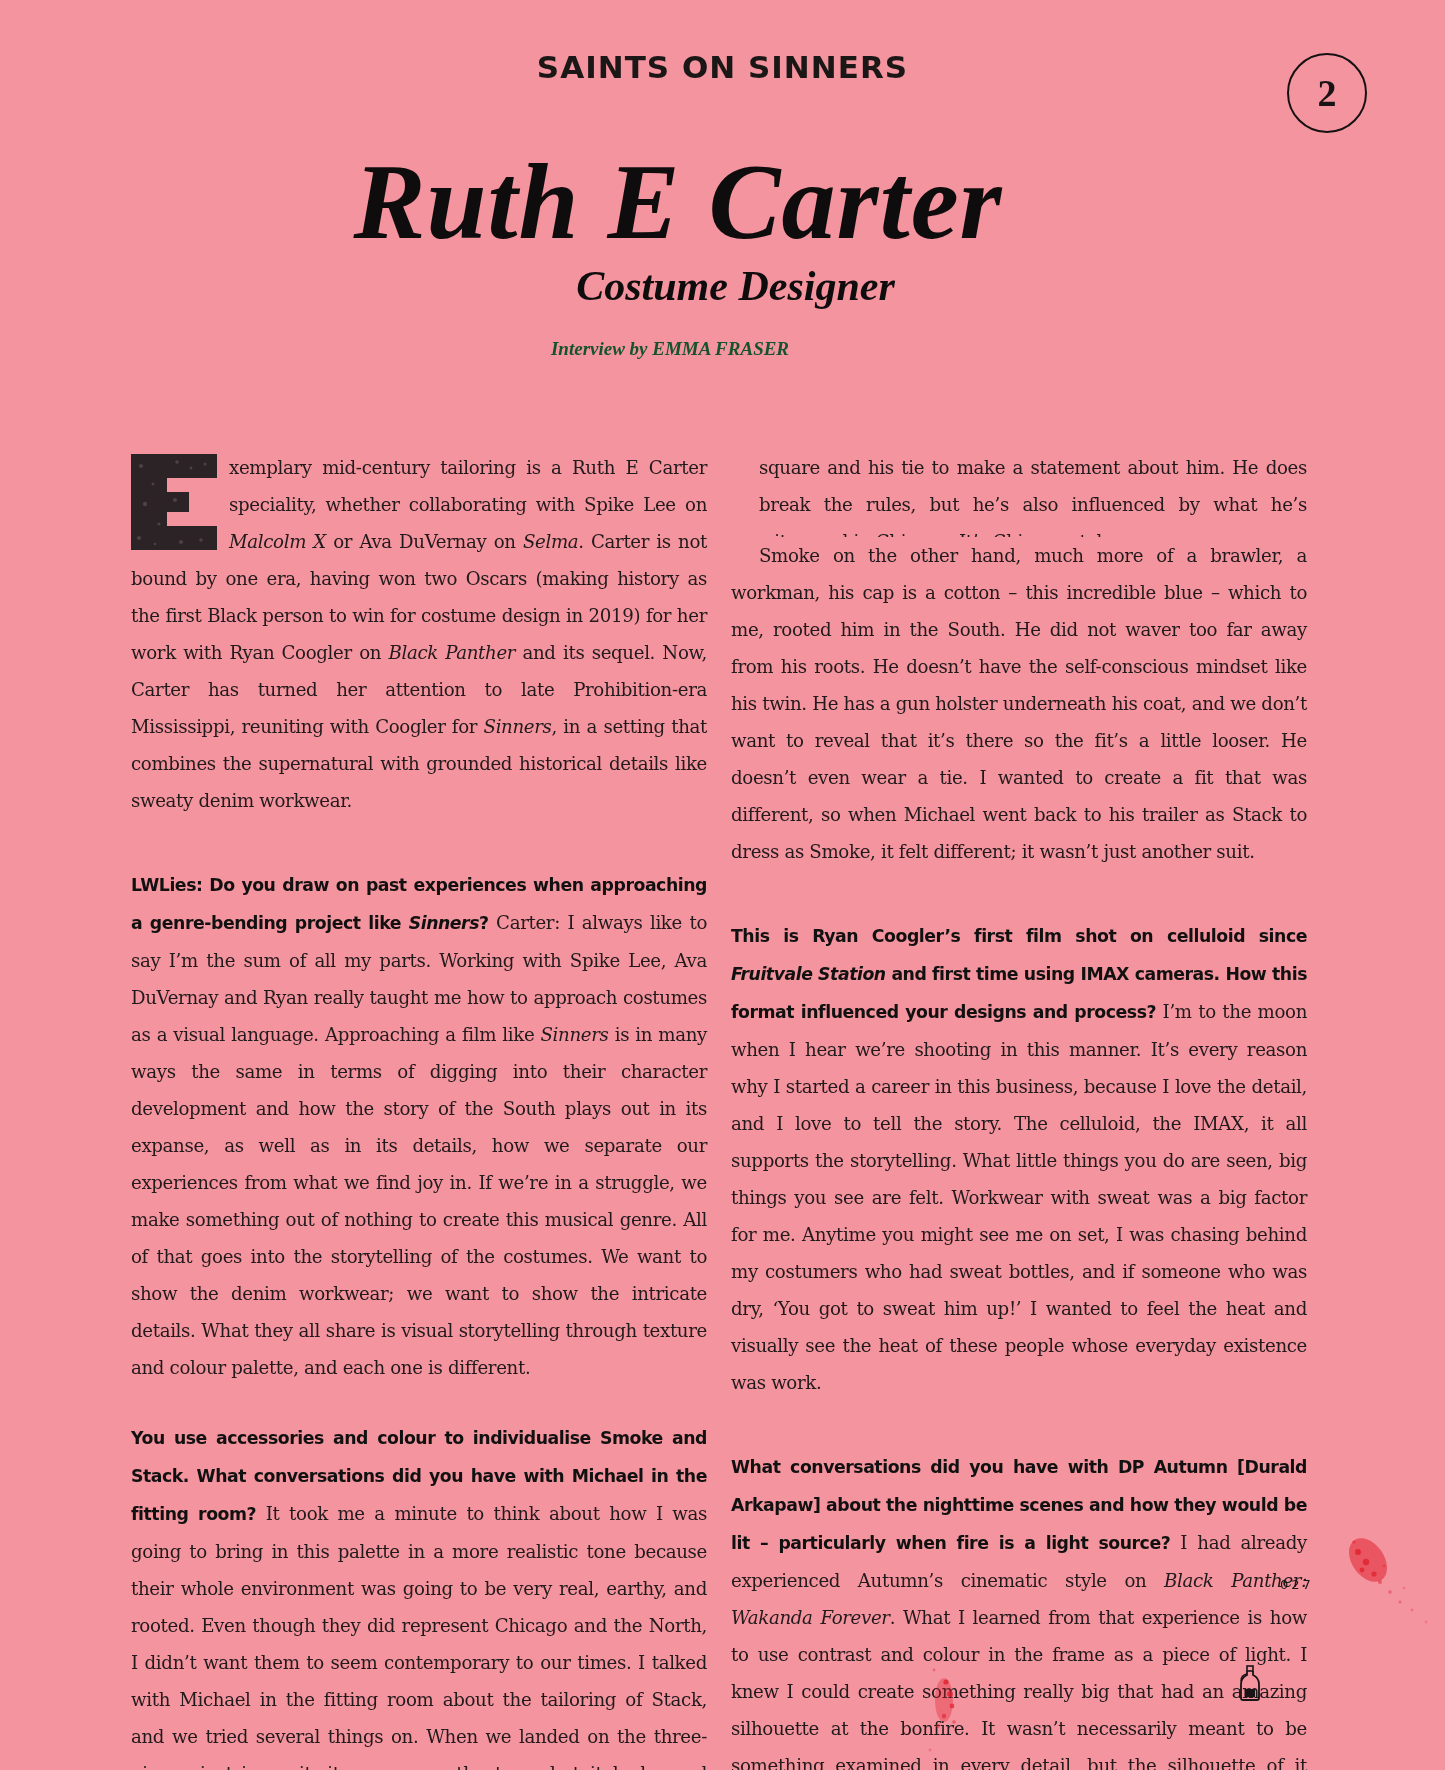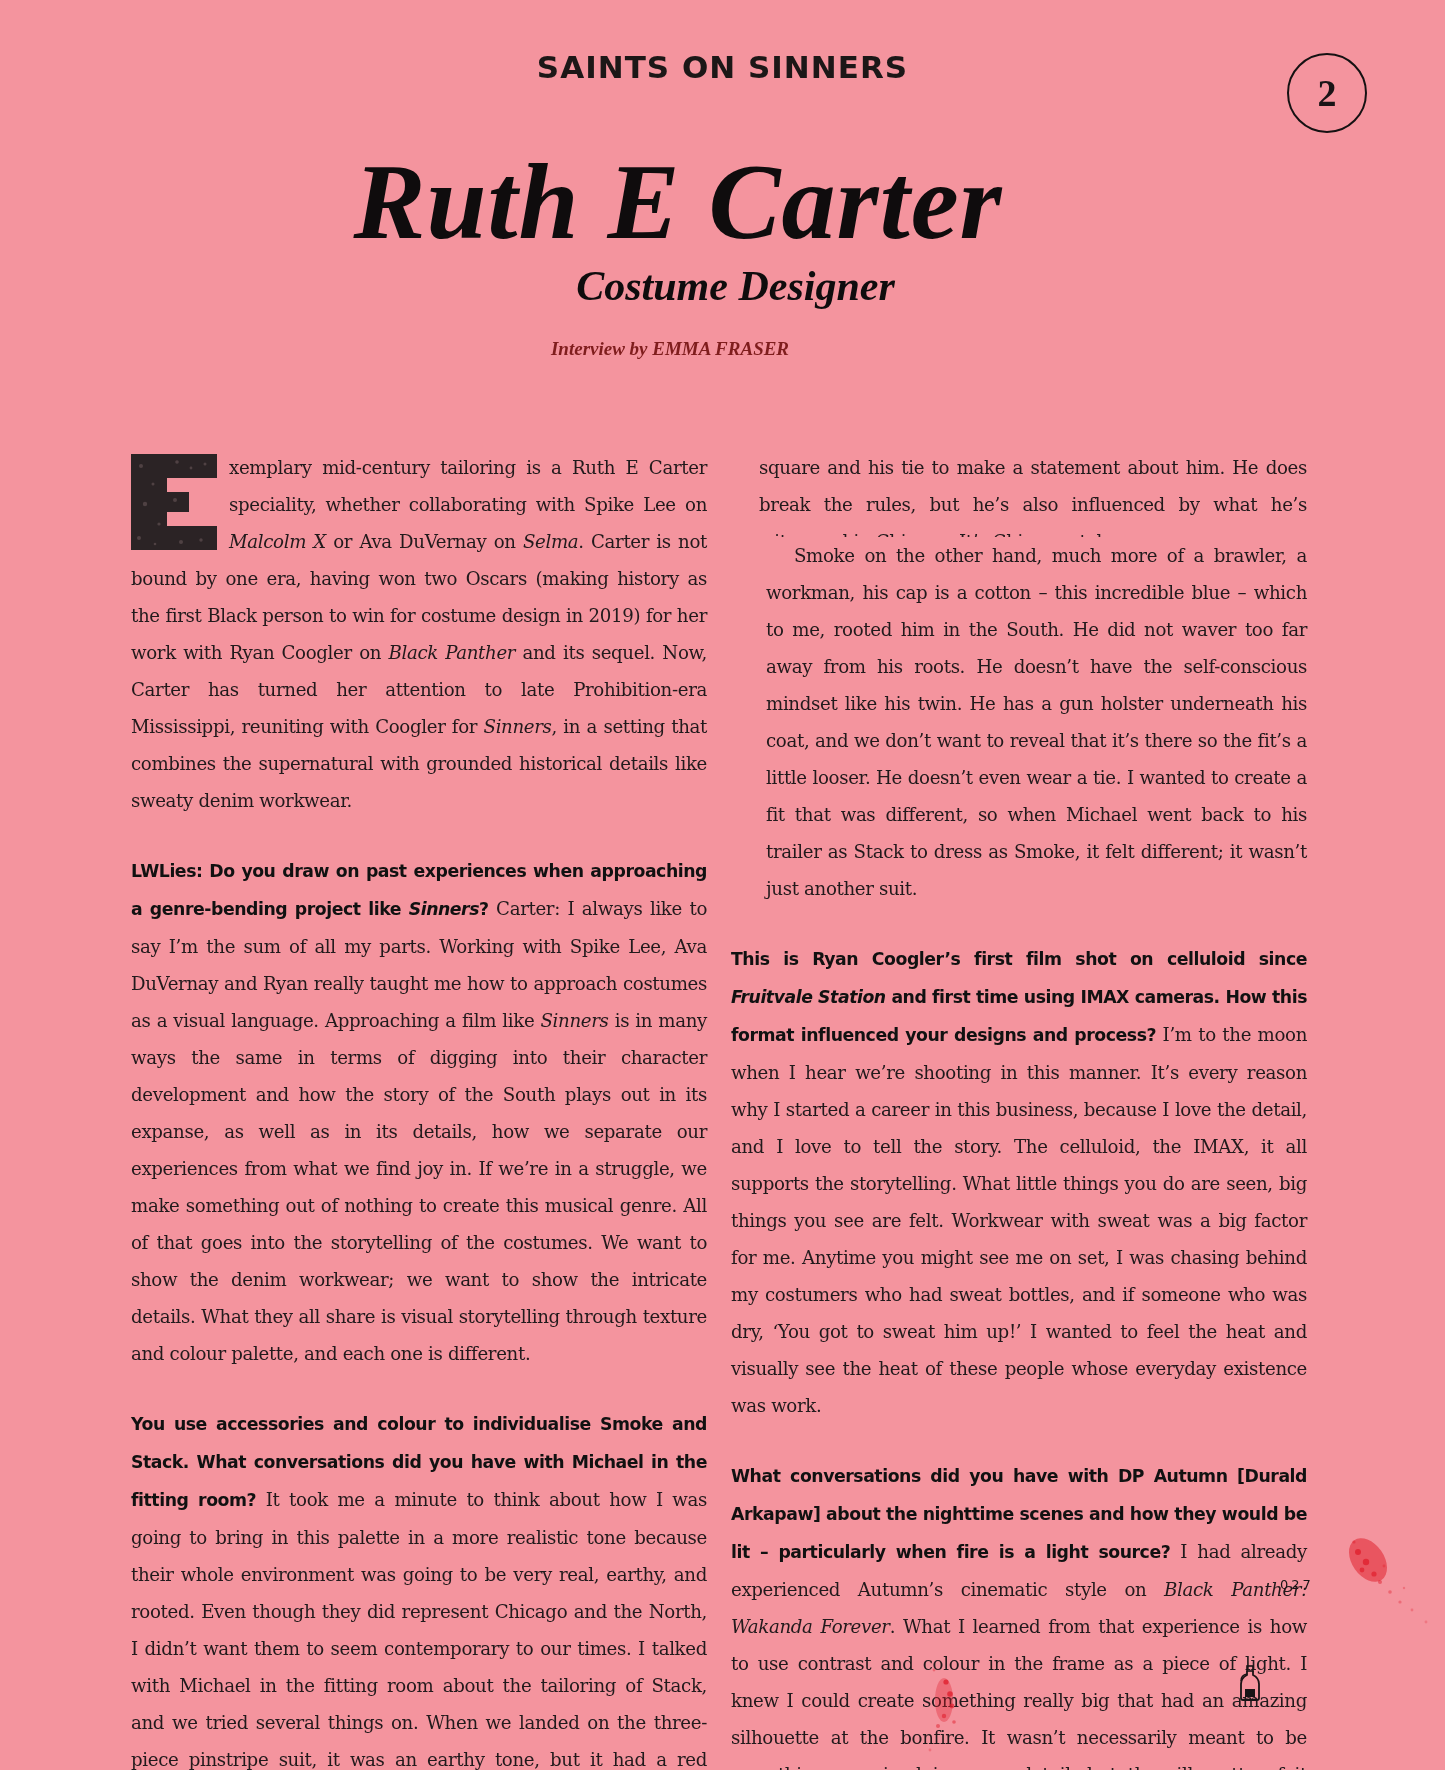--- a/index.html
+++ b/index.html
@@ -29,32 +29,32 @@
       font-size: 108px; line-height: 1; letter-spacing: 1px; color: #0f0c0d;
     }
     .subtitle {
       position: absolute; top: 265px; left: 0; width: 1445px; text-align: center;
       font-family: "Liberation Serif", serif; font-style: italic; font-weight: bold;
       font-size: 42px; line-height: 1; color: #0f0c0d; padding-left: 13px;
     }
     .byline {
       position: absolute; top: 338px; left: 0; width: 1340px; text-align: center;
       font-family: "Liberation Serif", serif; font-style: italic; font-weight: bold;
-      font-size: 19px; color: #7f1d1d;
+      font-size: 19px; color: #14532d;
     }
     .col {
       position: absolute; top: 449px; width: 576px;
       font-family: "DejaVu Serif", serif; font-size: 18.2px; line-height: 37px;
       text-align: justify; color: #221a1c; letter-spacing: -0.35px;
     }
     .col.left { left: 131px; }
     .col.right { left: 731px; }
     .col p { margin: 0; }
-    .col p + p { margin-top: 33px; }
-    .col p.indent { margin-top: 0; text-indent: 28px; margin-left: 35px; }
+    .col p + p { margin-top: 47px; }
+    .col p.indent { margin-top: 0; text-indent: 28px; }
     .q {
       font-family: "DejaVu Sans", sans-serif; font-weight: bold;
       font-size: 17.3px; letter-spacing: -0.45px; color: #111;
     }
     .dropcap {
       float: left; width: 86px; height: 96px; margin: 5px 12px 0 0;
       background: #2a2224; position: relative;
       font-family: "DejaVu Sans", sans-serif; font-weight: bold;
     }
     .dropcap svg { display: block; }

